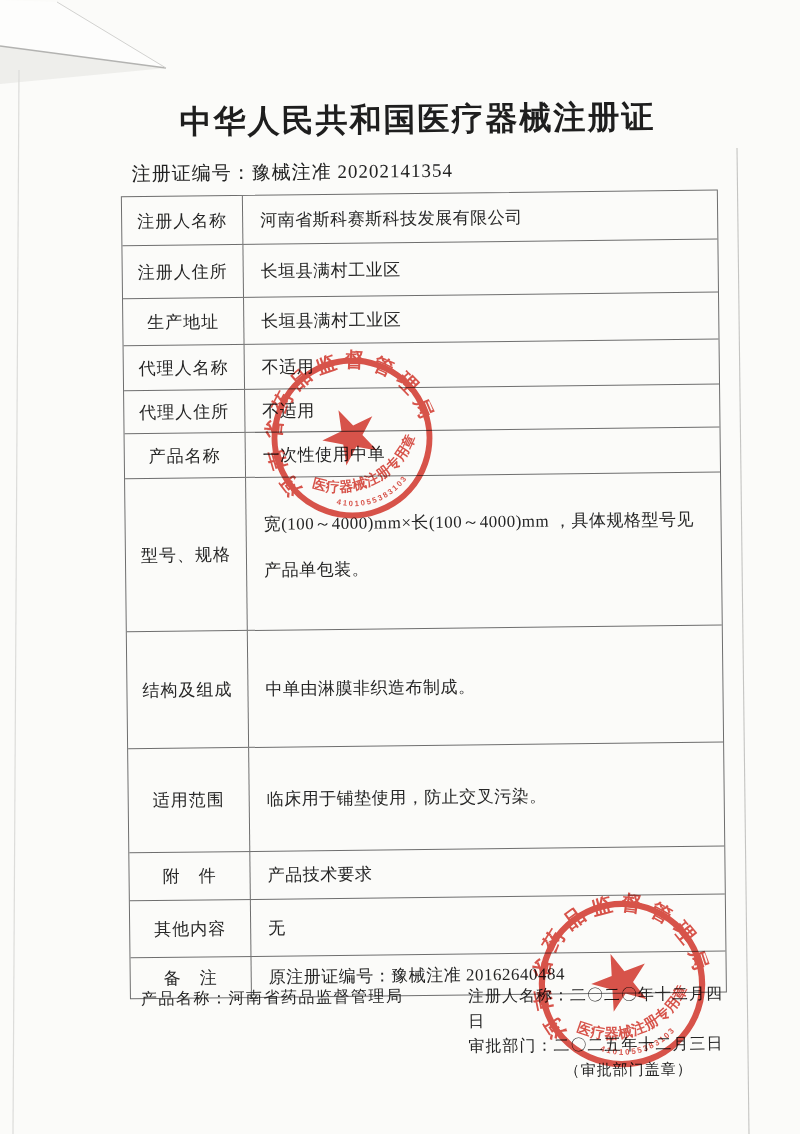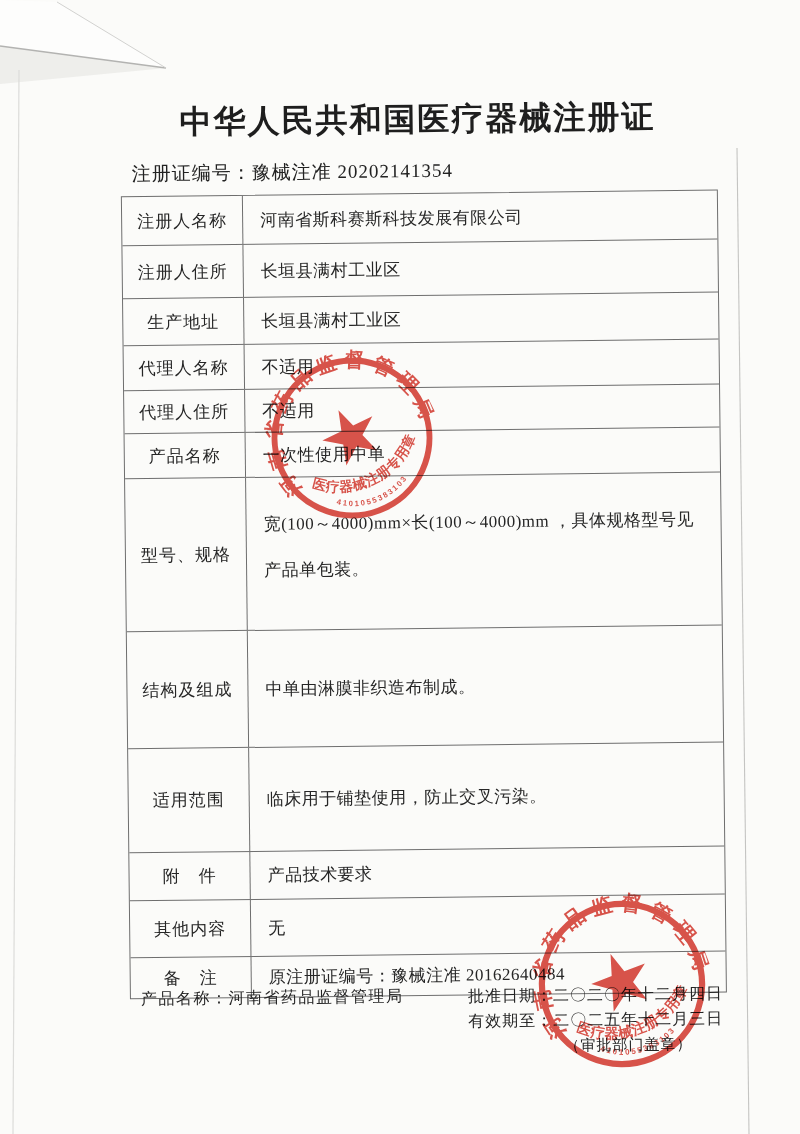--- a/index.html
+++ b/index.html
@@ -125,22 +125,22 @@
     </div>
     <div class="trow r11">
       <div class="tlabel">备　注</div>
       <div class="tvalue">原注册证编号：豫械注准 20162640484</div>
     </div>
   </div>
 
   <div class="footer-left"><span>产品名称：</span><span>河南省药品监督管理局</span></div>
 
   <div class="footer-right">
-    <div><span>批准日期：</span><span>二〇二〇年十二月四日</span></div>
-    <div><span>有效期至：</span><span>二〇二五年十二月三日</span></div>
+    <div><span>注册人名称：</span><span>二〇二〇年十二月四日</span></div>
+    <div><span>审批部门：</span><span>二〇二五年十二月三日</span></div>
     <div class="seal-note">（审批部门盖章）</div>
   </div>
 
 </div>
 
 <svg class="stamp stamp-top" viewBox="0 0 200 200">
   <circle cx="100" cy="100" r="90" fill="none" stroke="currentColor" stroke-width="7"></circle>
   <path id="arcTopA" d="M 22,128 A 83,83 0 1 1 178,128" fill="none"></path>
   <text font-size="23"><textPath href="#arcTopA" textLength="306" lengthAdjust="spacing">河南省药品监督管理局</textPath></text>
   <polygon fill="currentColor" points="100,64 107.6,87.5 132.3,87.6 112.4,102.3 119.9,125.9 100,111.4 80.1,125.9 87.6,102.3 67.7,87.6 92.4,87.5"></polygon>

